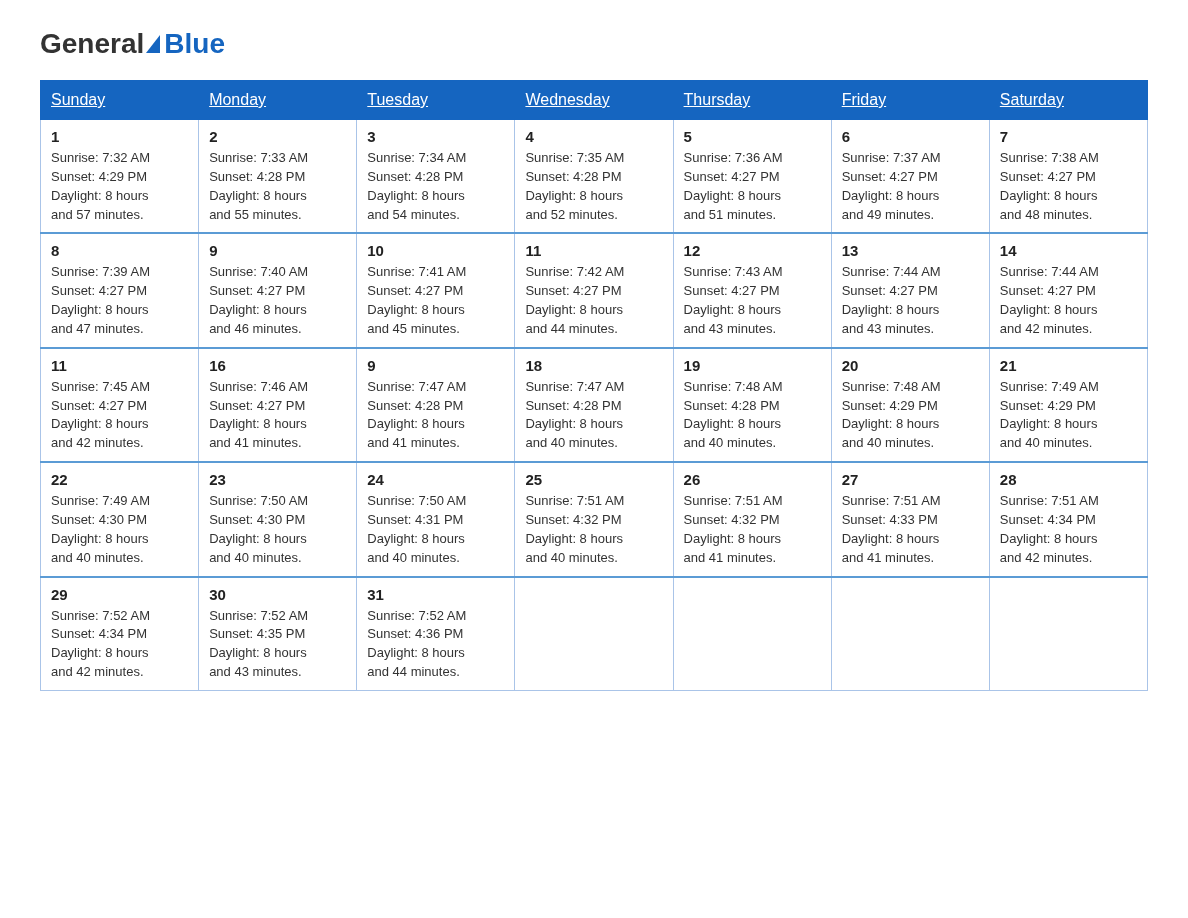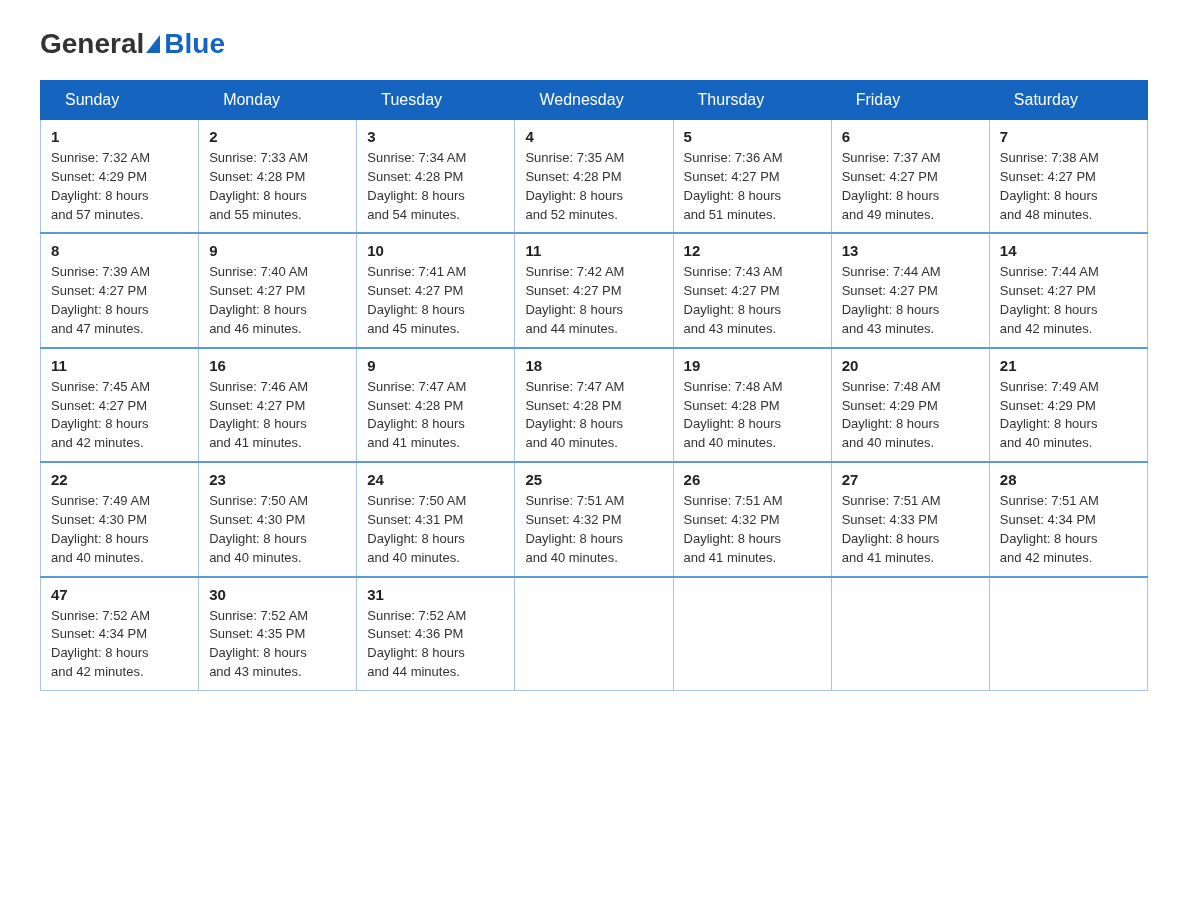--- a/index.html
+++ b/index.html
@@ -64,25 +64,26 @@
       margin-top: 4px;
     }
     table {
       width: 100%;
       border-collapse: collapse;
       font-size: 14px;
     }
     thead th {
       background: #1565c0;
       color: #fff;
-      padding: 10px 24px;
+      padding: 10px 10px;
       text-align: left;
       font-size: 16px;
       font-weight: normal;
       border: 1px solid #1565c0;
+      text-decoration: underline;
     }
     tbody td {
       border: 1px solid #aac4e8;
       vertical-align: top;
       padding: 8px 10px;
       width: 14.28%;
       min-height: 100px;
     }
     .day-num {
       font-size: 15px;
@@ -194,21 +195,21 @@
         <td><span class="day-num">25</span>
         <span class="day-info">Sunrise: 7:51 AM<br>Sunset: 4:32 PM<br>Daylight: 8 hours<br>and 40 minutes.</span></td>
         <td><span class="day-num">26</span>
         <span class="day-info">Sunrise: 7:51 AM<br>Sunset: 4:32 PM<br>Daylight: 8 hours<br>and 41 minutes.</span></td>
         <td><span class="day-num">27</span>
         <span class="day-info">Sunrise: 7:51 AM<br>Sunset: 4:33 PM<br>Daylight: 8 hours<br>and 41 minutes.</span></td>
         <td><span class="day-num">28</span>
         <span class="day-info">Sunrise: 7:51 AM<br>Sunset: 4:34 PM<br>Daylight: 8 hours<br>and 42 minutes.</span></td>
       </tr>
       <tr>
-        <td><span class="day-num">47</span>
+        <td><span class="day-num">29</span>
         <span class="day-info">Sunrise: 7:52 AM<br>Sunset: 4:34 PM<br>Daylight: 8 hours<br>and 42 minutes.</span></td>
         <td><span class="day-num">30</span>
         <span class="day-info">Sunrise: 7:52 AM<br>Sunset: 4:35 PM<br>Daylight: 8 hours<br>and 43 minutes.</span></td>
         <td><span class="day-num">31</span>
         <span class="day-info">Sunrise: 7:52 AM<br>Sunset: 4:36 PM<br>Daylight: 8 hours<br>and 44 minutes.</span></td>
         <td class="empty"></td>
         <td class="empty"></td>
         <td class="empty"></td>
         <td class="empty"></td>
       </tr>

